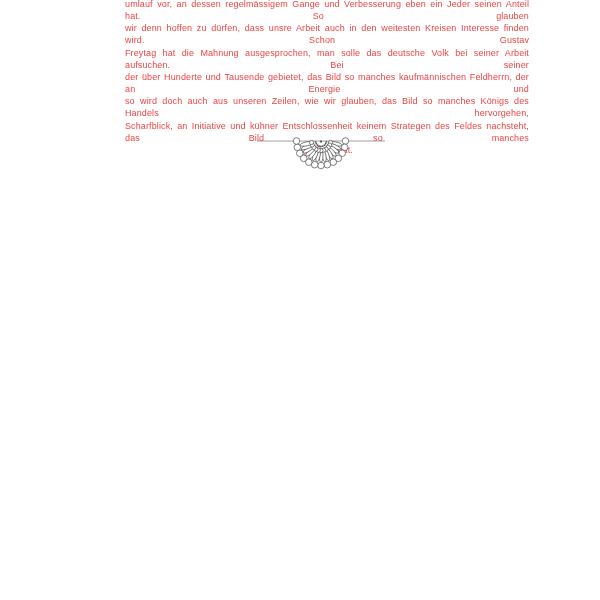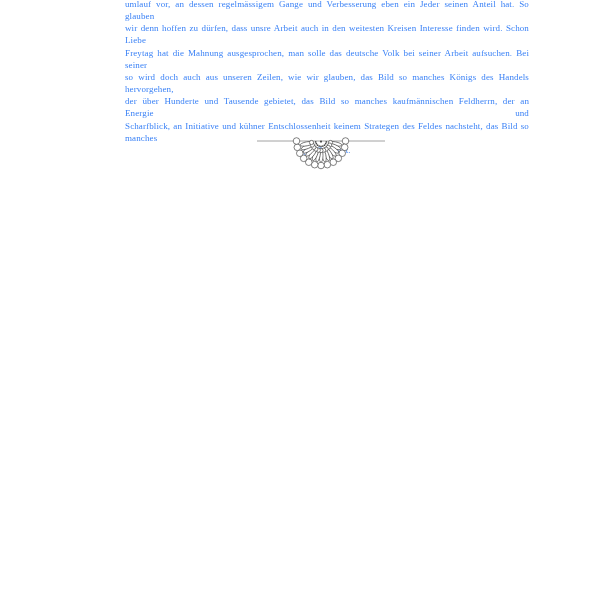--- a/index.html
+++ b/index.html
@@ -8,22 +8,22 @@
     background: #ffffff;
     width: 600px;
     height: 600px;
     overflow: hidden;
   }
   .page {
     position: relative;
     width: 600px;
     height: 600px;
     background: #ffffff;
-    font-family: Liberation Serif, serif;
-    color: #3b82f6;
+    font-family: Liberation Sans, sans-serif;
+    color: #ef4444;
   }
   .text-block {
     position: absolute;
     left: 125px;
     top: -2px;
     width: 404px;
     font-size: 9px;
     line-height: 12.15px;
     letter-spacing: 0.12px;
     word-spacing: 0.8px;
@@ -46,24 +46,24 @@
   }
   .ornament-wrap svg { display: block; }
 </style>
 </head>
 <body>
 
 <div class="page">
 
   <div class="text-block">
     <div class="jline">umlauf vor, an dessen regelmässigem Gange und Verbesserung eben ein Jeder seinen Anteil hat.  So glauben</div>
-    <div class="jline">wir denn hoffen zu dürfen, dass unsre Arbeit auch in den weitesten Kreisen Interesse finden wird.  Schon Liebe</div>
+    <div class="jline">wir denn hoffen zu dürfen, dass unsre Arbeit auch in den weitesten Kreisen Interesse finden wird.  Schon Gustav</div>
     <div class="jline">Freytag hat die Mahnung ausgesprochen, man solle das deutsche Volk bei seiner Arbeit aufsuchen.  Bei seiner</div>
+    <div class="jline">der über Hunderte und Tausende gebietet, das Bild so manches kaufmännischen Feldherrn, der an Energie und</div>
     <div class="jline">so wird doch auch aus unseren Zeilen, wie wir glauben, das Bild so manches Königs des Handels hervorgehen,</div>
-    <div class="jline">der über Hunderte und Tausende gebietet, das Bild so manches kaufmännischen Feldherrn, der an Energie und</div>
     <div class="jline">Scharfblick, an Initiative und kühner Entschlossenheit keinem Strategen des Feldes nachsteht, das Bild so manches</div>
     <div class="lline">gepflegt hat.</div>
   </div>
 
   <div class="ornament-wrap">
     <svg id="ornament-svg" width="130" height="38" viewBox="0 0 130 38" xmlns="http://www.w3.org/2000/svg">
       <line id="orn-rule" x1="1" y1="8" x2="129" y2="8" stroke-width="0.8" stroke="#8a8a8a"></line>
       <g id="orn-fan" transform="translate(65,8)">
           <circle cx="24.50" cy="0.00" r="3.3" fill="#ffffff" stroke="#4a4a4a" stroke-width="0.7"></circle>
           <circle cx="23.67" cy="6.34" r="3.3" fill="#ffffff" stroke="#4a4a4a" stroke-width="0.7"></circle>

